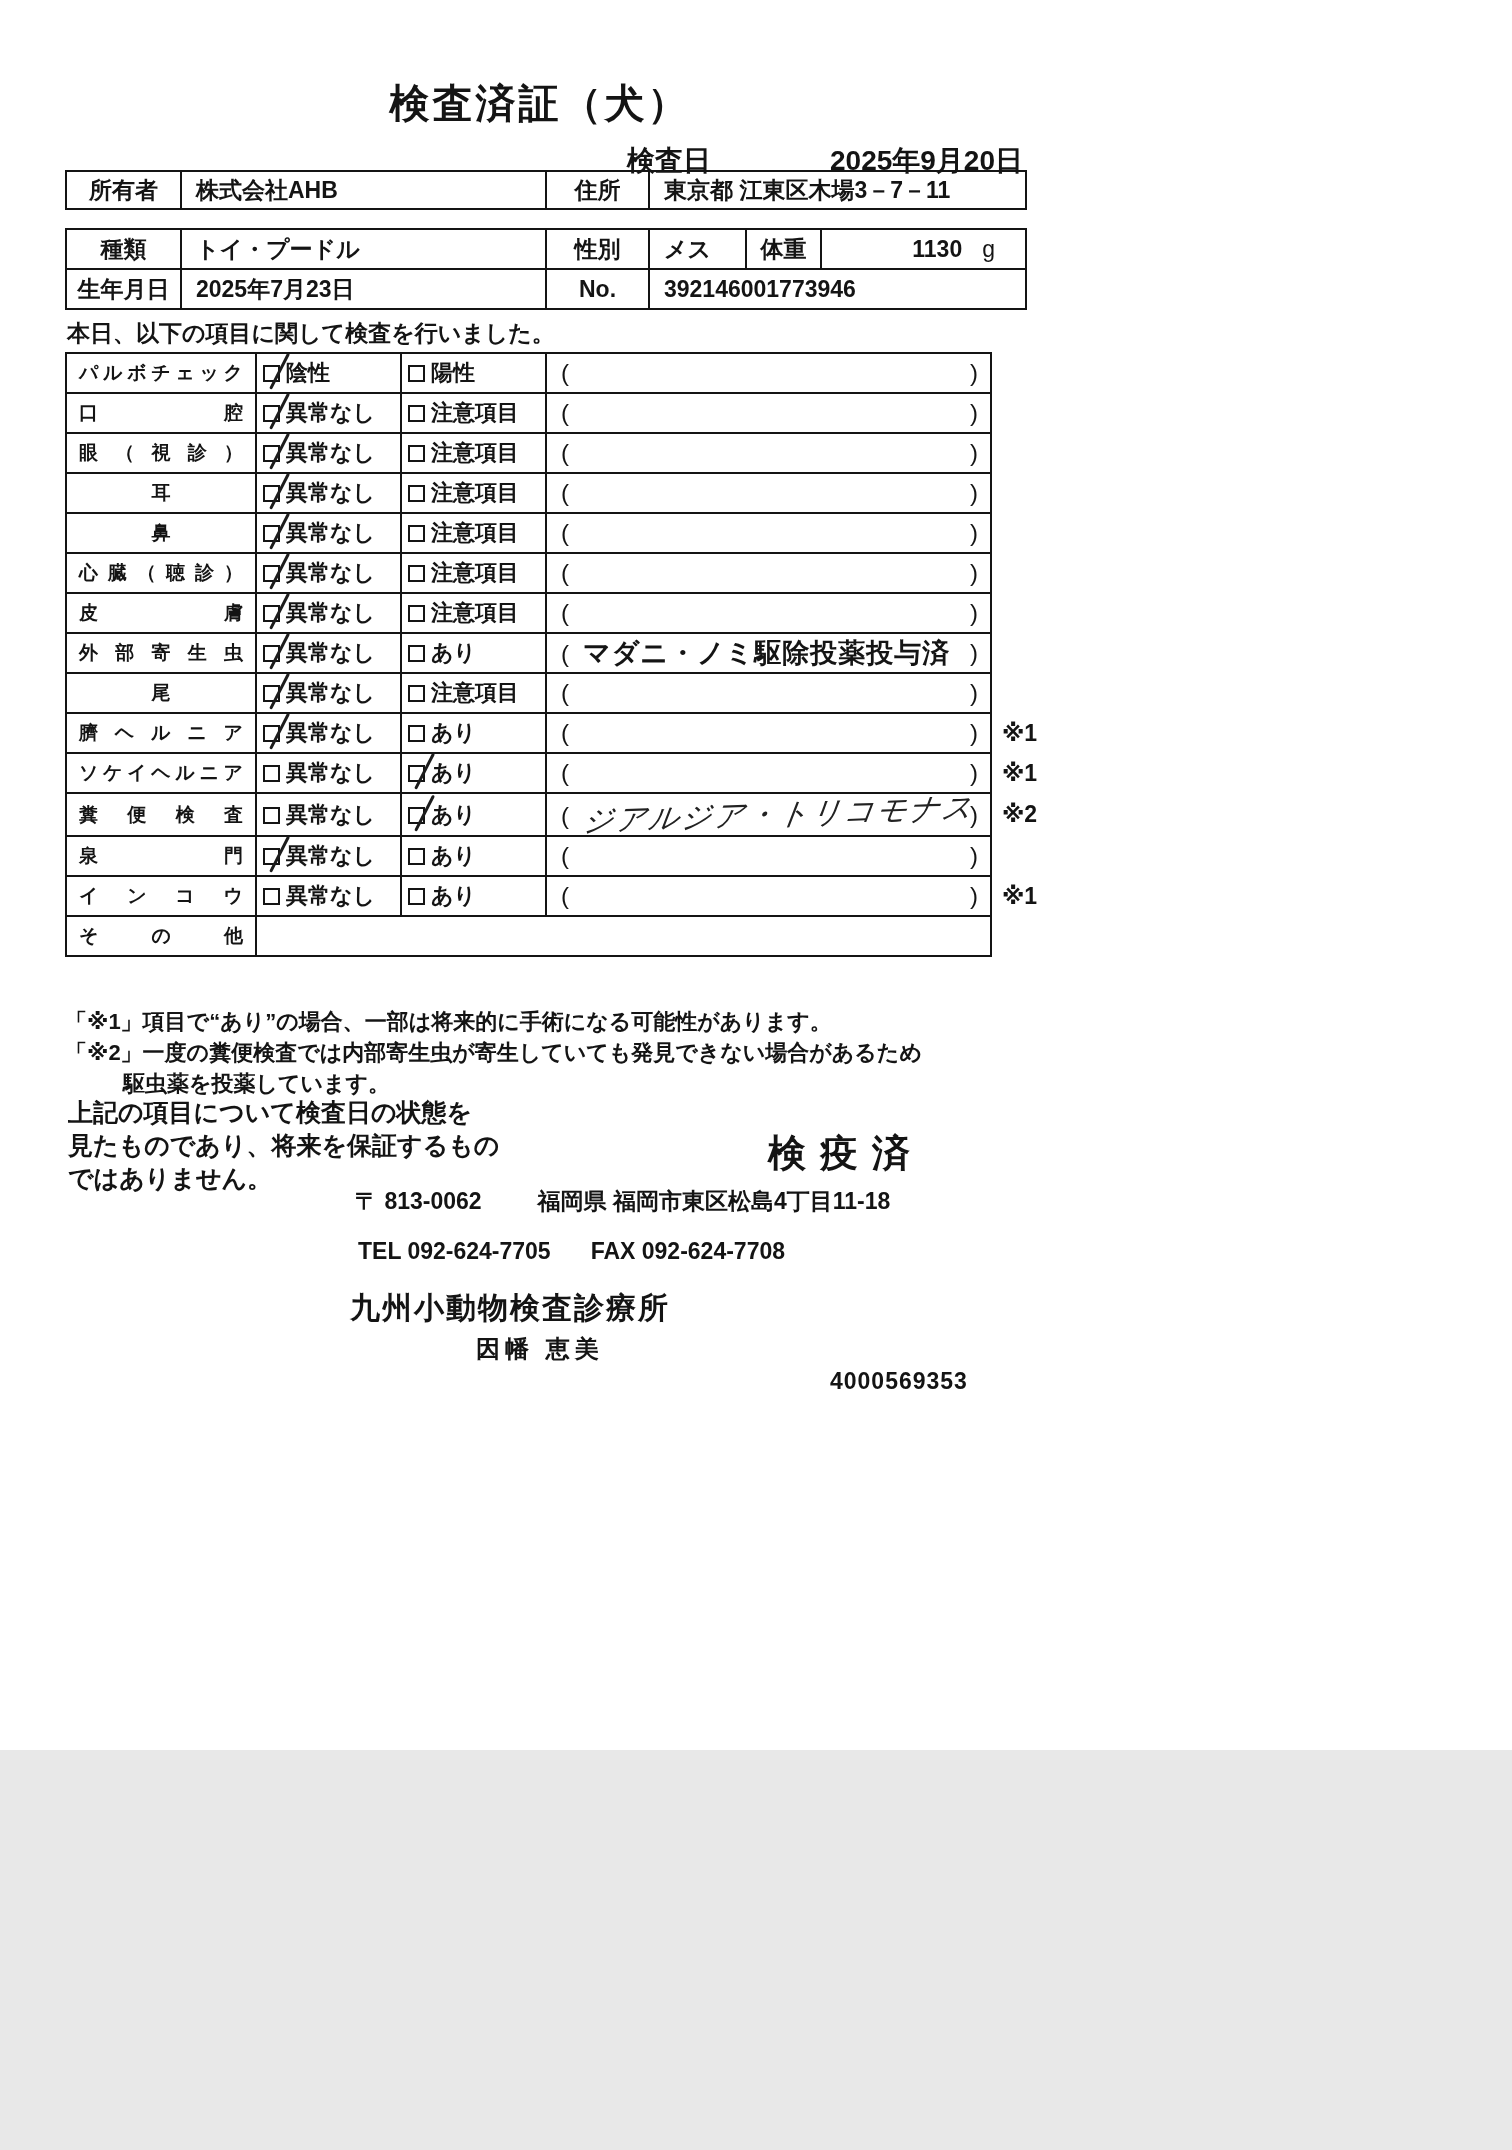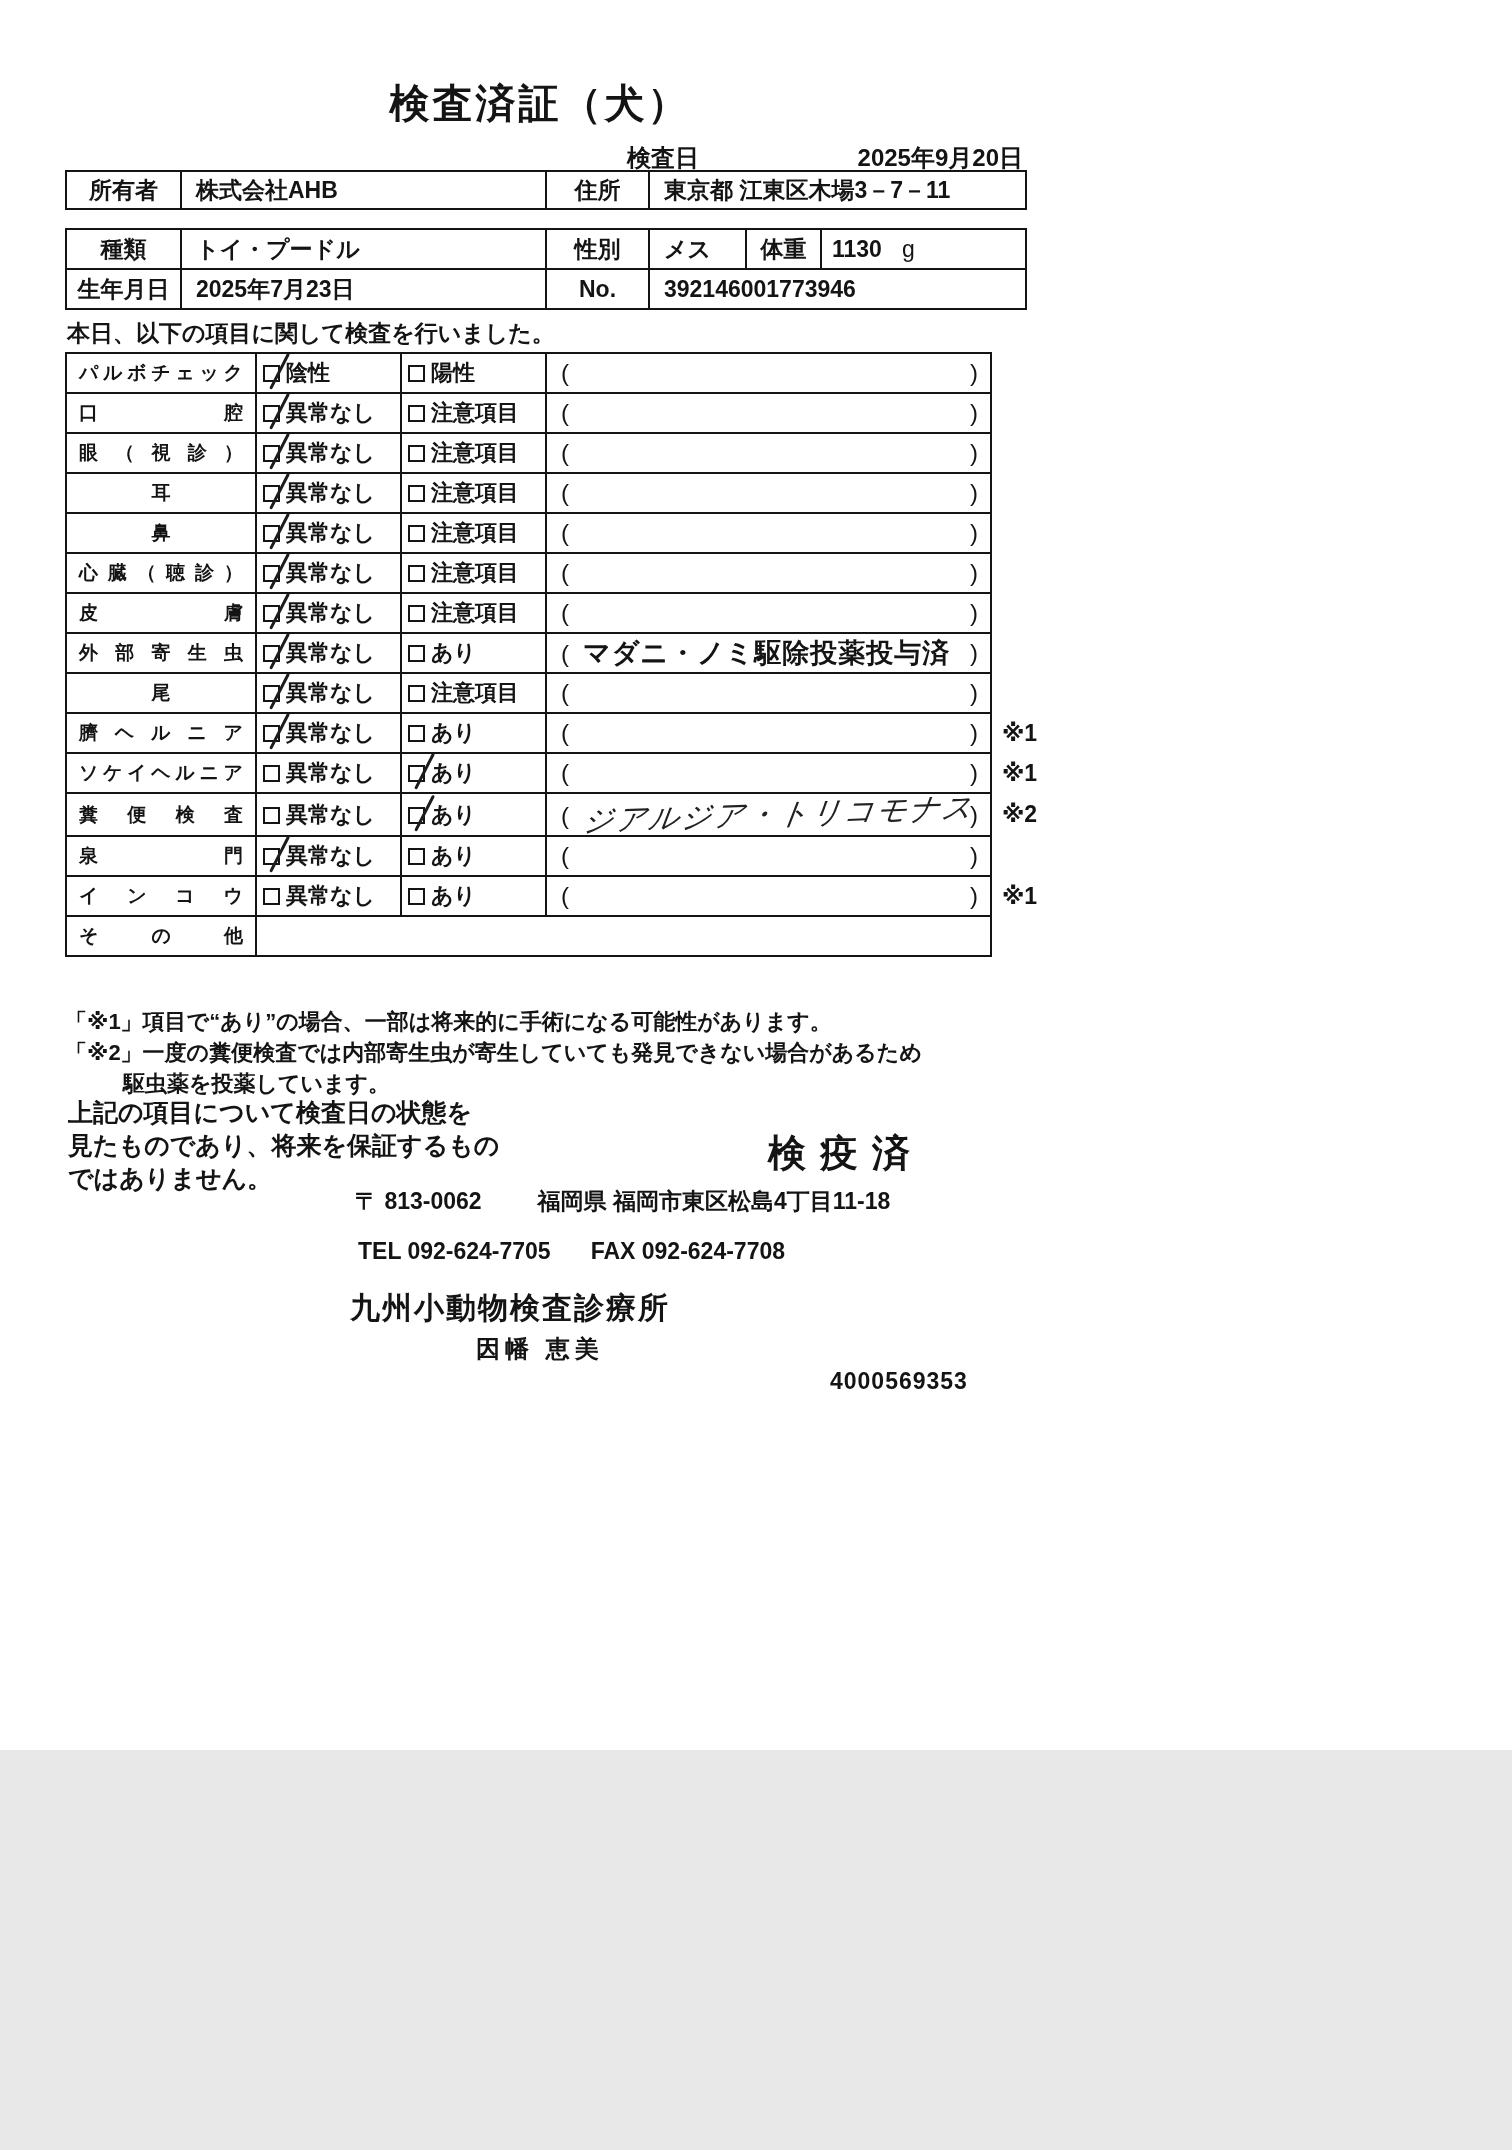--- a/index.html
+++ b/index.html
@@ -16,40 +16,40 @@
   .title {
     top: 76px; left: 0; width: 1080px;
     text-align: center;
     font-size: 40px; font-weight: 700; letter-spacing: 3px;
   }
 
   .date-row {
     top: 142px; left: 545px; width: 478px;
     display: flex; justify-content: space-between; align-items: baseline;
     padding-left: 82px;
-    font-size: 24px; font-weight: 600;
+    font-size: 28px; font-weight: 600;
   }
 
   table { border-collapse: collapse; table-layout: fixed; }
   td {
     border: 2px solid #141414;
     height: 40px;
     font-size: 23px;
     padding: 0 10px;
     vertical-align: middle;
     overflow: hidden;
     white-space: nowrap;
   }
   td.lbl { text-align: center; font-weight: 600; }
   td.val { text-align: left; font-weight: 600; padding-left: 14px; }
 
   .owner-table { top: 170px; left: 65px; }
   .owner-table td { height: 38px; }
   .pet-table { top: 228px; left: 65px; }
-  .weight { padding-right: 0; font-weight: 600; border-radius: 19px; }
+  .weight { text-align: right; padding-right: 30px; font-weight: 600; border-radius: 19px; }
   .weight .unit { margin-left: 20px; font-weight: 400; }
 
   .intro { top: 318px; left: 67px; font-size: 23px; font-weight: 600; }
 
   .check-table { top: 352px; left: 65px; }
   .check-table td { height: 40px; }
   td.item {
     font-weight: 600;
     font-size: 19px;
     padding: 0 12px;

